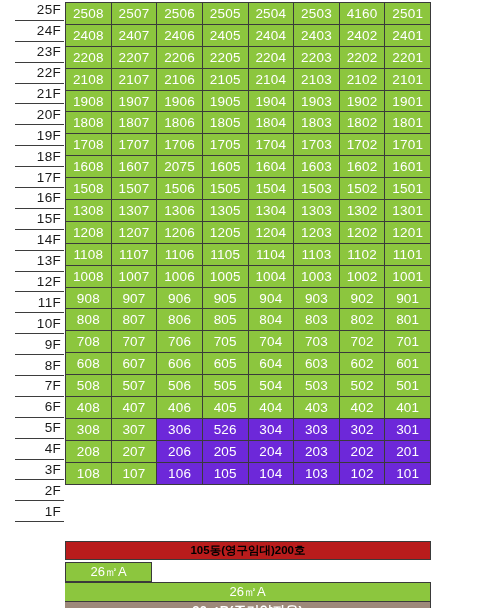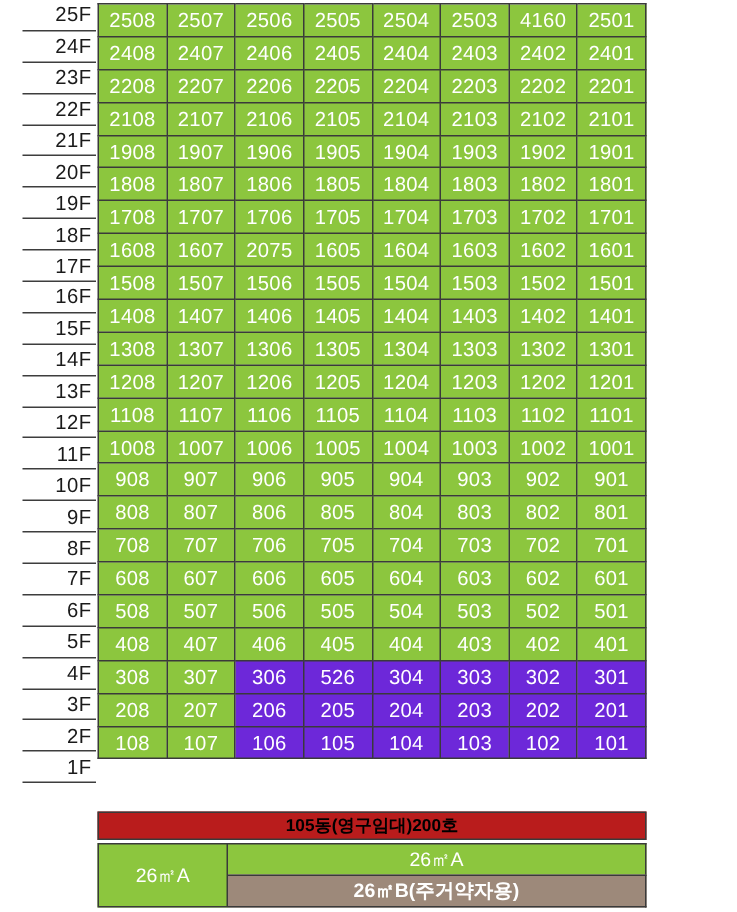--- a/index.html
+++ b/index.html
@@ -84,20 +84,21 @@
   }
 
   
   #legend {
     position: absolute;
     left: 65px;
     top: 562px;
     width: 366px;
     height: 43px;
     display: flex;
+    flex-direction: column;
   }
   #legend-left {
     box-sizing: border-box;
     width: 87px;
     background: #8cc63e;
     border: 1.4px solid #3a3a3a;
     display: flex;
     align-items: center;
     justify-content: center;
     font-size: 13px;
@@ -242,30 +243,20 @@
           <td class="type-a">1508</td>
           <td class="type-a">1507</td>
           <td class="type-a">1506</td>
           <td class="type-a">1505</td>
           <td class="type-a">1504</td>
           <td class="type-a">1503</td>
           <td class="type-a">1502</td>
           <td class="type-a">1501</td>
         </tr>
         <tr>
-          <td class="type-a">1408</td>
-          <td class="type-a">1407</td>
-          <td class="type-a">1406</td>
-          <td class="type-a">1405</td>
-          <td class="type-a">1404</td>
-          <td class="type-a">1403</td>
-          <td class="type-a">1402</td>
-          <td class="type-a">1401</td>
-        </tr>
-        <tr>
           <td class="type-a">1308</td>
           <td class="type-a">1307</td>
           <td class="type-a">1306</td>
           <td class="type-a">1305</td>
           <td class="type-a">1304</td>
           <td class="type-a">1303</td>
           <td class="type-a">1302</td>
           <td class="type-a">1301</td>
         </tr>
         <tr>

